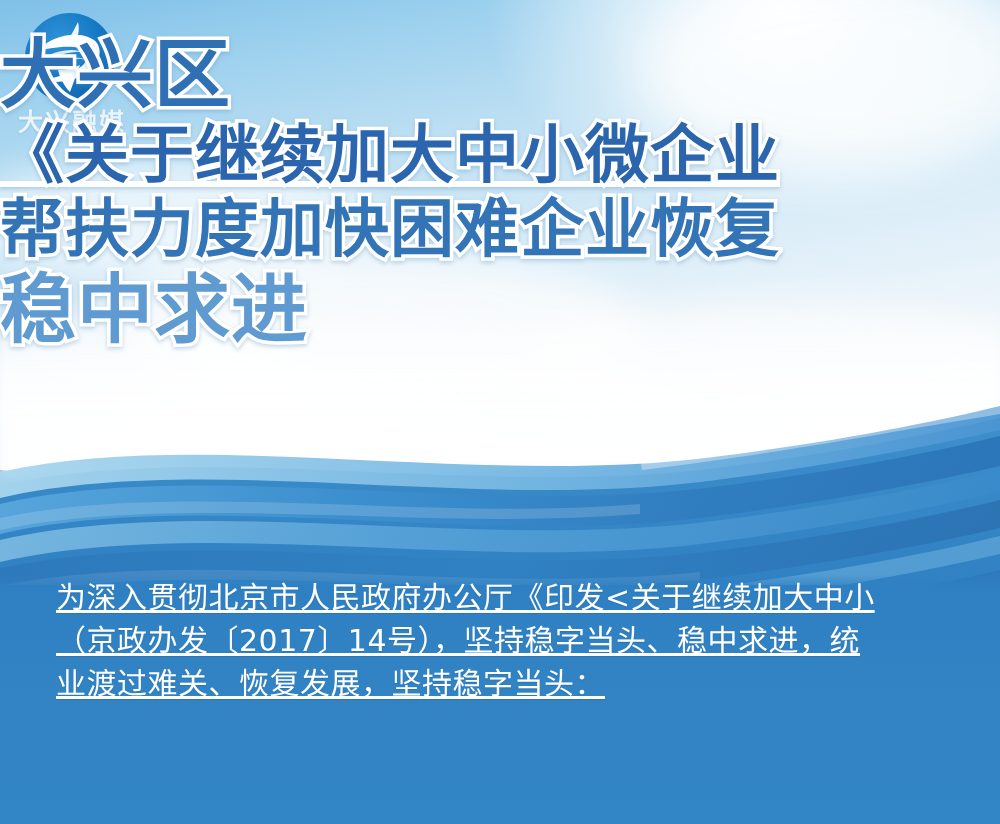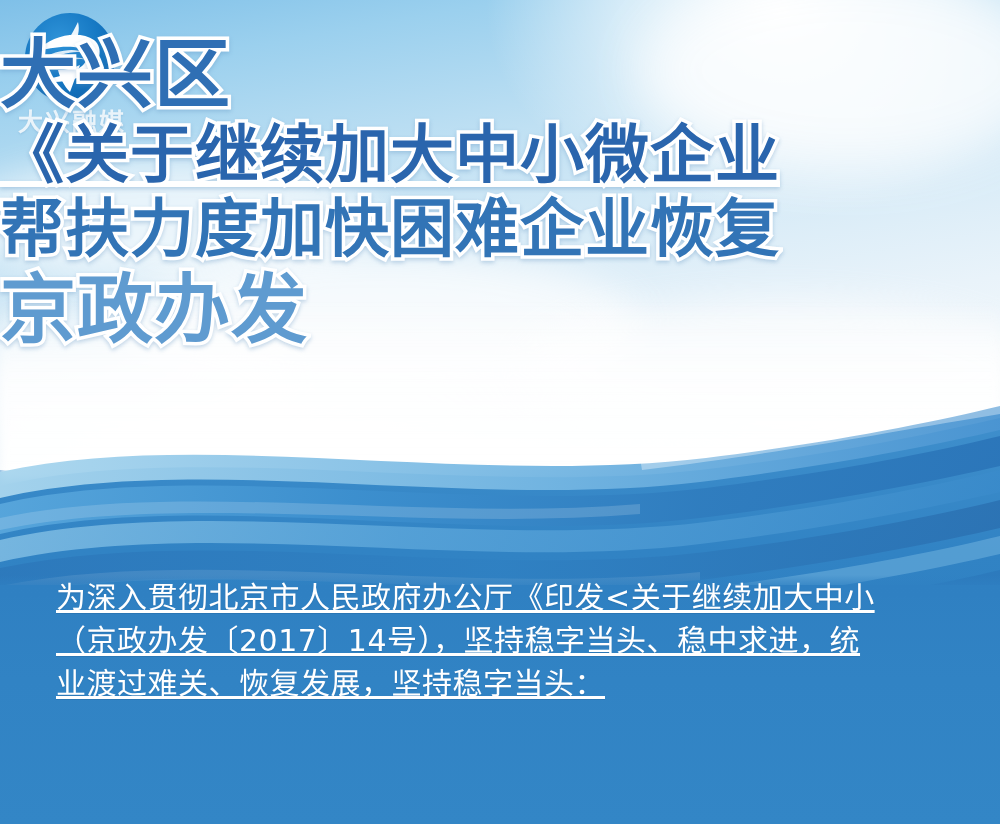--- a/index.html
+++ b/index.html
@@ -188,21 +188,21 @@
         <path d="M40 62 C48 62 56 60 62 57 L52 84 C46 78 42 70 40 62 Z" fill="#ffffff"></path>
       </svg>
     </div>
     <div class="logo-text">大兴融媒</div>
   </div>
 
   <div class="title-block">
     <div class="t-line t1">大兴区</div>
     <div class="t-line t2">《关于继续加大中小微企业</div>
     <div class="t-line t3">帮扶力度加快困难企业恢复</div>
-    <div class="t-line t5">京政办发</div>
+    <div class="t-line t5">稳中求进</div>
   </div>
 
   <div class="body-text">
     <span class="bl">为深入贯彻北京市人民政府办公厅《印发&lt;关于继续加大中小</span>
     <span class="bl">（京政办发〔2017〕14号），坚持稳字当头、稳中求进，统</span>
     <span class="bl">业渡过难关、恢复发展，坚持稳字当头：</span>
   </div>
 
   <div class="edge-warm"></div>
 </div>

